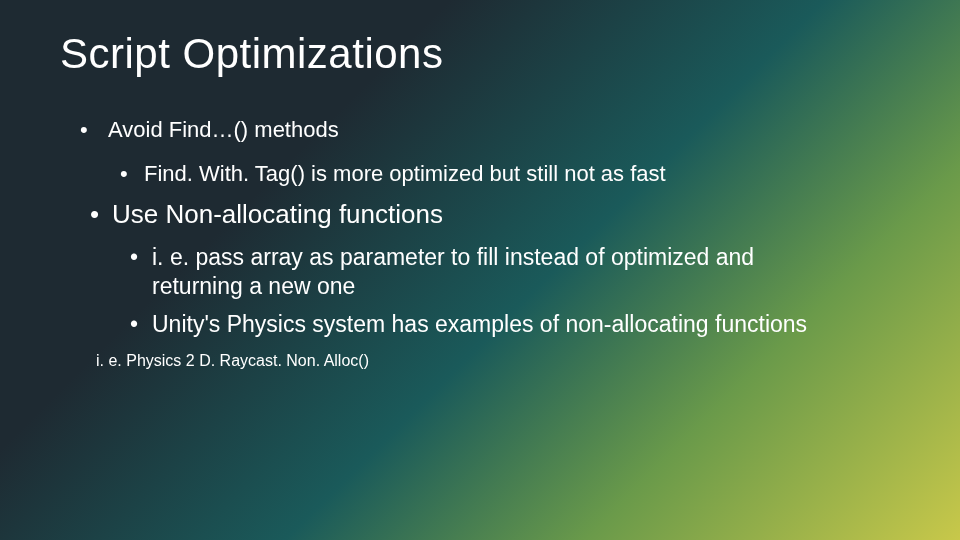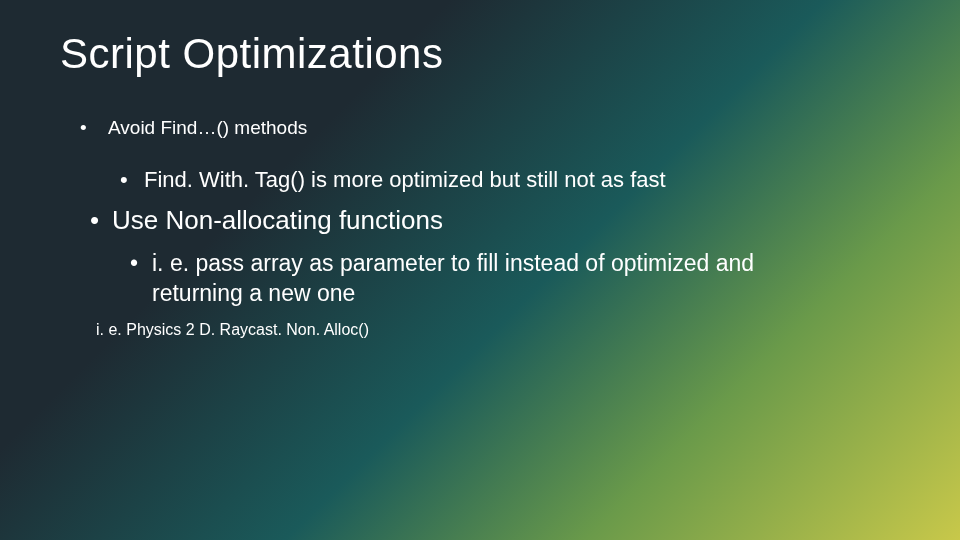--- a/index.html
+++ b/index.html
@@ -20,23 +20,23 @@
     height: 540px;
     padding: 30px 60px 20px 60px;
   }
   .title {
     font-size: 42px;
     font-weight: 400;
     margin-bottom: 38px;
     letter-spacing: 0.5px;
   }
   .b1 {
-    font-size: 19px;
+    font-size: 22px;
     margin-left: 20px;
-    margin-bottom: 26px;
+    margin-bottom: 16px;
     padding-left: 28px;
     position: relative;
     line-height: 1.25;
   }
   .b1::before {
     content: "•";
     position: absolute;
     left: 0;
     top: 0;
   }
@@ -96,15 +96,16 @@
 <body>
 
 <div class="slide">
   <h1 class="title">Script Optimizations</h1>
 
   <div class="b1">Avoid Find…() methods</div>
   <div class="b2">Find. With. Tag() is more optimized but still not as fast</div>
 
   <div class="b1b">Use Non-allocating functions</div>
   <div class="b2b">i. e. pass array as parameter to fill instead of optimized and returning a new one</div>
+  <div class="b2b">Unity's Physics system has examples of non-allocating functions</div>
 
   <div class="footnote">i. e. Physics 2 D. Raycast. Non. Alloc()</div>
 </div>
 
 </body></html>

